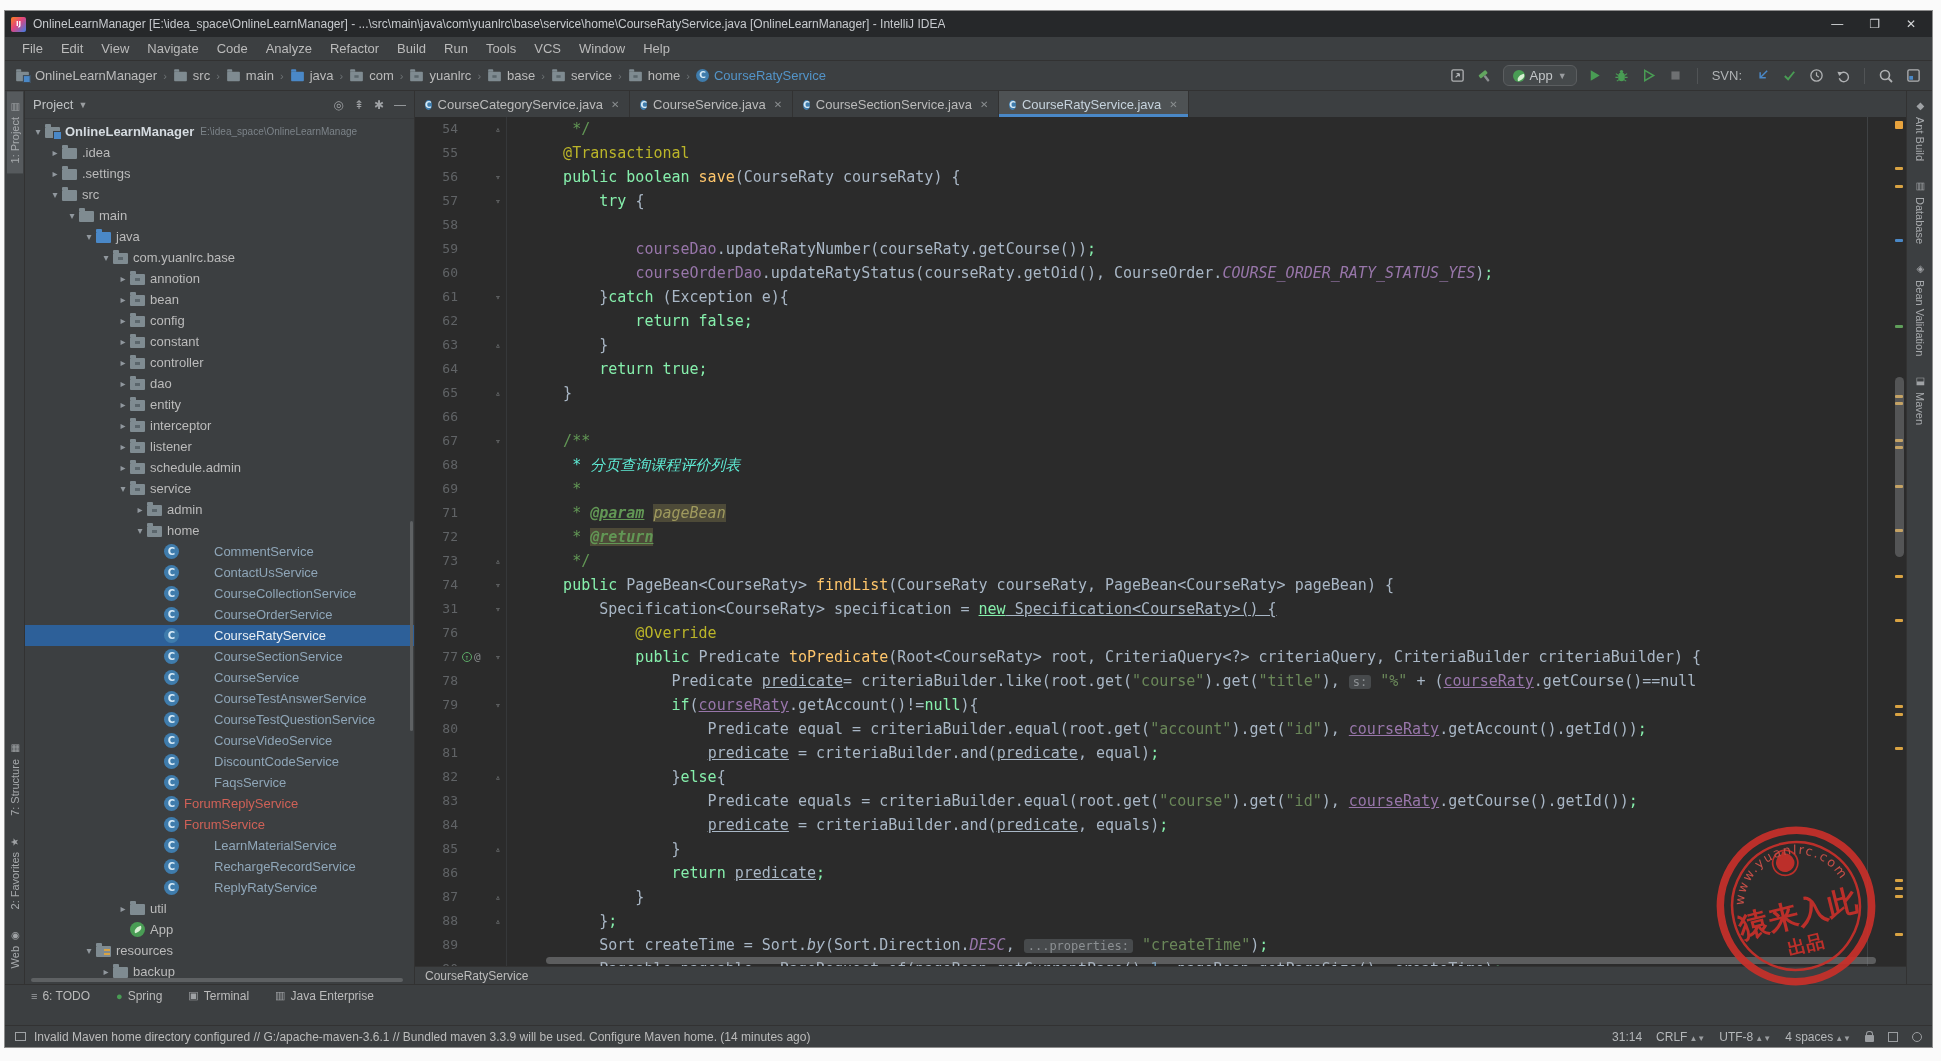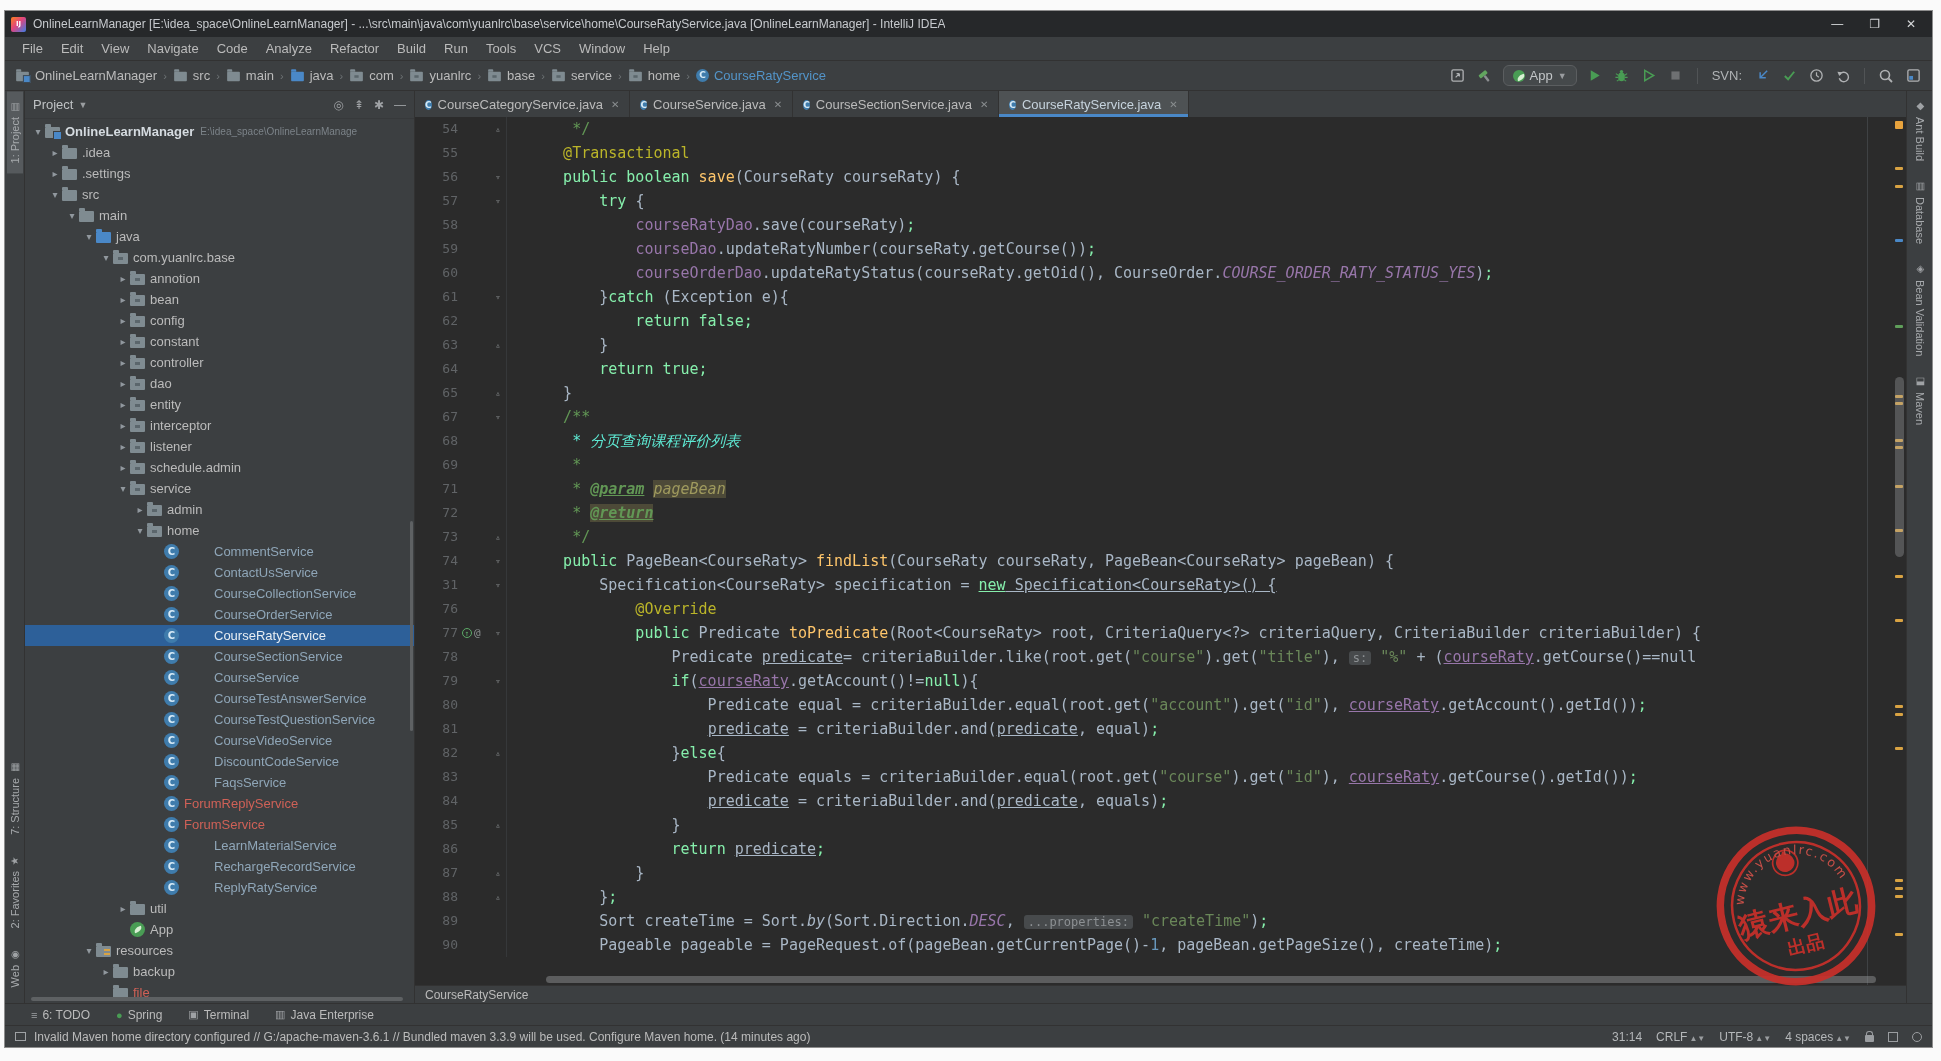--- a/index.html
+++ b/index.html
@@ -115,21 +115,21 @@
   .stripe-square { height:8px !important; }
   #v-scroll { position:absolute; right:2px; top:260px; width:9px; height:180px; background:rgba(160,163,165,.35); border-radius:5px;}
   #h-scroll { position:absolute; left:131px; bottom:2px; width:1330px; height:7px; background:rgba(160,163,165,.42); border-radius:4px;}
   #editor-crumb { height:18px; background:#3c3f41; border-top:1px solid #323232; color:#bbbbbb;
                   font-size:12px; display:flex; align-items:center; padding-left:10px; flex:none;}
 
   
   #bottom-bar { height:22px; background:#3c3f41; border-top:1px solid #323232; display:flex; align-items:center; gap:26px; padding-left:26px; flex:none;}
   .bb-item { display:flex; align-items:center; gap:5px; color:#bbbbbb; font-size:12px; cursor:pointer; }
   .bb-ic { color:#9fa2a5; font-size:11px; }
-  #status-bar { height:22px; background:#3c3f41; border-top:1px solid #323232; display:flex; align-items:center; padding:0 10px; flex:none;}
+  #status-bar { height:22px; background:#3c3f41; border-top:1px solid #323232; display:flex; align-items:center; padding:0 10px; flex:none;margin-top:19px;}
   #status-msg { color:#bbbbbb; font-size:12px; white-space:nowrap; overflow:hidden; }
   #status-left-ic { width:11px; height:9px; border:1px solid #9fa2a5; margin-right:8px; flex:none;}
   #status-right { margin-left:auto; display:flex; align-items:center; gap:14px; color:#b4b7b9; font-size:12px; white-space:nowrap;}
   .spin { font-size:8px; color:#9a9da0; margin-left:2px; }
   .lock { width:9px; height:7px; background:#9a9da0; border-radius:1px; position:relative; display:inline-block; margin-top:3px;}
   .lock::before { content:""; position:absolute; top:-4px; left:1px; width:5px; height:4px; border:1.5px solid #9a9da0; border-bottom:none; border-radius:3px 3px 0 0;}
   .sq-ic { width:10px; height:10px; border:1px solid #9a9da0; display:inline-block; }
 
   
   #wm-text { position:absolute; right:16px; top:999px; font-size:30px; color:#9b9ea1; letter-spacing:1px; z-index:60;
@@ -569,28 +569,29 @@
               <span>CourseRatyService.java</span>
               <span class="tab-close">✕</span>
             </div>
           </div>
         <div id="code-area">
           <div id="lines">
               <div class="line"><span class="g"><span class="gn">54</span><span class="gi"></span><span class="gf">▵</span></span><span class="codetext" style="white-space: pre;"><span class="s-cmt">     */</span></span></div>
               <div class="line"><span class="g"><span class="gn">55</span><span class="gi"></span><span class="gf"></span></span><span class="codetext" style="white-space: pre;"><span class="s-ann">    @Transactional</span></span></div>
               <div class="line"><span class="g"><span class="gn">56</span><span class="gi"></span><span class="gf">▿</span></span><span class="codetext" style="white-space: pre;"><span class="s-kw">    public boolean </span><span class="s-mth">save</span><span class="s-pl">(CourseRaty courseRaty) {</span></span></div>
               <div class="line"><span class="g"><span class="gn">57</span><span class="gi"></span><span class="gf">▿</span></span><span class="codetext" style="white-space: pre;"><span class="s-kw">        try </span><span class="s-pl">{</span></span></div>
-              <div class="line"><span class="g"><span class="gn">58</span><span class="gi"></span><span class="gf"></span></span><span class="codetext" style="white-space: pre;"><span class="s-pl">            </span><span class="s-fld">courseRatyDao</span><span class="s-pl">.save(courseRaty)</span><span class="s-kw">;</span></span></div>
+              <div class="line"><span class="g"><span class="gn">58</span><span class="gi"></span><span class="gf"></span></span></div>
               <div class="line"><span class="g"><span class="gn">59</span><span class="gi"></span><span class="gf"></span></span><span class="codetext" style="white-space: pre;"><span class="s-pl">            </span><span class="s-fld">courseDao</span><span class="s-pl">.updateRatyNumber(courseRaty.getCourse())</span><span class="s-kw">;</span></span></div>
               <div class="line"><span class="g"><span class="gn">60</span><span class="gi"></span><span class="gf"></span></span><span class="codetext" style="white-space: pre;"><span class="s-pl">            </span><span class="s-fld">courseOrderDao</span><span class="s-pl">.updateRatyStatus(courseRaty.getOid(), CourseOrder.</span><span class="s-const">COURSE_ORDER_RATY_STATUS_YES</span><span class="s-pl">)</span><span class="s-kw">;</span></span></div>
               <div class="line"><span class="g"><span class="gn">61</span><span class="gi"></span><span class="gf">▿</span></span><span class="codetext" style="white-space: pre;"><span class="s-pl">        }</span><span class="s-kw">catch</span><span class="s-pl"> (Exception e){</span></span></div>
               <div class="line"><span class="g"><span class="gn">62</span><span class="gi"></span><span class="gf"></span></span><span class="codetext" style="white-space: pre;"><span class="s-kw">            return false;</span></span></div>
               <div class="line"><span class="g"><span class="gn">63</span><span class="gi"></span><span class="gf">▵</span></span><span class="codetext" style="white-space: pre;"><span class="s-pl">        }</span></span></div>
               <div class="line"><span class="g"><span class="gn">64</span><span class="gi"></span><span class="gf"></span></span><span class="codetext" style="white-space: pre;"><span class="s-kw">        return true;</span></span></div>
               <div class="line"><span class="g"><span class="gn">65</span><span class="gi"></span><span class="gf">▵</span></span><span class="codetext" style="white-space: pre;"><span class="s-pl">    }</span></span></div>
+              <div class="line"><span class="g"><span class="gn">66</span><span class="gi"></span><span class="gf"></span></span><span class="codetext" style="white-space: pre;"></span></div>
               <div class="line"><span class="g"><span class="gn">67</span><span class="gi"></span><span class="gf">▿</span></span><span class="codetext" style="white-space: pre;"><span class="s-cmt">    /**</span></span></div>
               <div class="line"><span class="g"><span class="gn">68</span><span class="gi"></span><span class="gf"></span></span><span class="codetext" style="white-space: pre;"><span class="s-cmti">     * 分页查询课程评价列表</span></span></div>
               <div class="line"><span class="g"><span class="gn">69</span><span class="gi"></span><span class="gf"></span></span><span class="codetext" style="white-space: pre;"><span class="s-cmt">     *</span></span></div>
               <div class="line"><span class="g"><span class="gn">71</span><span class="gi"></span><span class="gf"></span></span><span class="codetext" style="white-space: pre;"><span class="s-cmt">     * </span><span class="s-doctag">@param</span><span class="s-cmt"> </span><span class="s-docparam2">pageBean</span></span></div>
               <div class="line"><span class="g"><span class="gn">72</span><span class="gi"></span><span class="gf"></span></span><span class="codetext" style="white-space: pre;"><span class="s-cmt">     * </span><span class="s-docret">@return</span></span></div>
               <div class="line"><span class="g"><span class="gn">73</span><span class="gi"></span><span class="gf">▵</span></span><span class="codetext" style="white-space: pre;"><span class="s-cmt">     */</span></span></div>
               <div class="line"><span class="g"><span class="gn">74</span><span class="gi"></span><span class="gf">▿</span></span><span class="codetext" style="white-space: pre;"><span class="s-kw">    public </span><span class="s-pl">PageBean&lt;CourseRaty&gt; </span><span class="s-mth">findList</span><span class="s-pl">(CourseRaty courseRaty, PageBean&lt;CourseRaty&gt; pageBean) {</span></span></div>
               <div class="line"><span class="g"><span class="gn">31</span><span class="gi"></span><span class="gf">▿</span></span><span class="codetext" style="white-space: pre;"><span class="s-pl">        Specification&lt;CourseRaty&gt; specification = </span><span class="s-kw s-u">new</span><span class="s-pl s-u"> Specification&lt;CourseRaty&gt;() {</span></span></div>
               <div class="line"><span class="g"><span class="gn">76</span><span class="gi"></span><span class="gf"></span></span><span class="codetext" style="white-space: pre;"><span class="s-ann">            @Override</span></span></div>
               <div class="line"><span class="g"><span class="gn">77</span><span class="gi"><span class="ovr">↑</span><span class="atg">@</span></span><span class="gf">▿</span></span><span class="codetext" style="white-space: pre;"><span class="s-kw">            public </span><span class="s-pl">Predicate </span><span class="s-mth">toPredicate</span><span class="s-pl">(Root&lt;CourseRaty&gt; root, CriteriaQuery&lt;?&gt; criteriaQuery, CriteriaBuilder criteriaBuilder) {</span></span></div>

